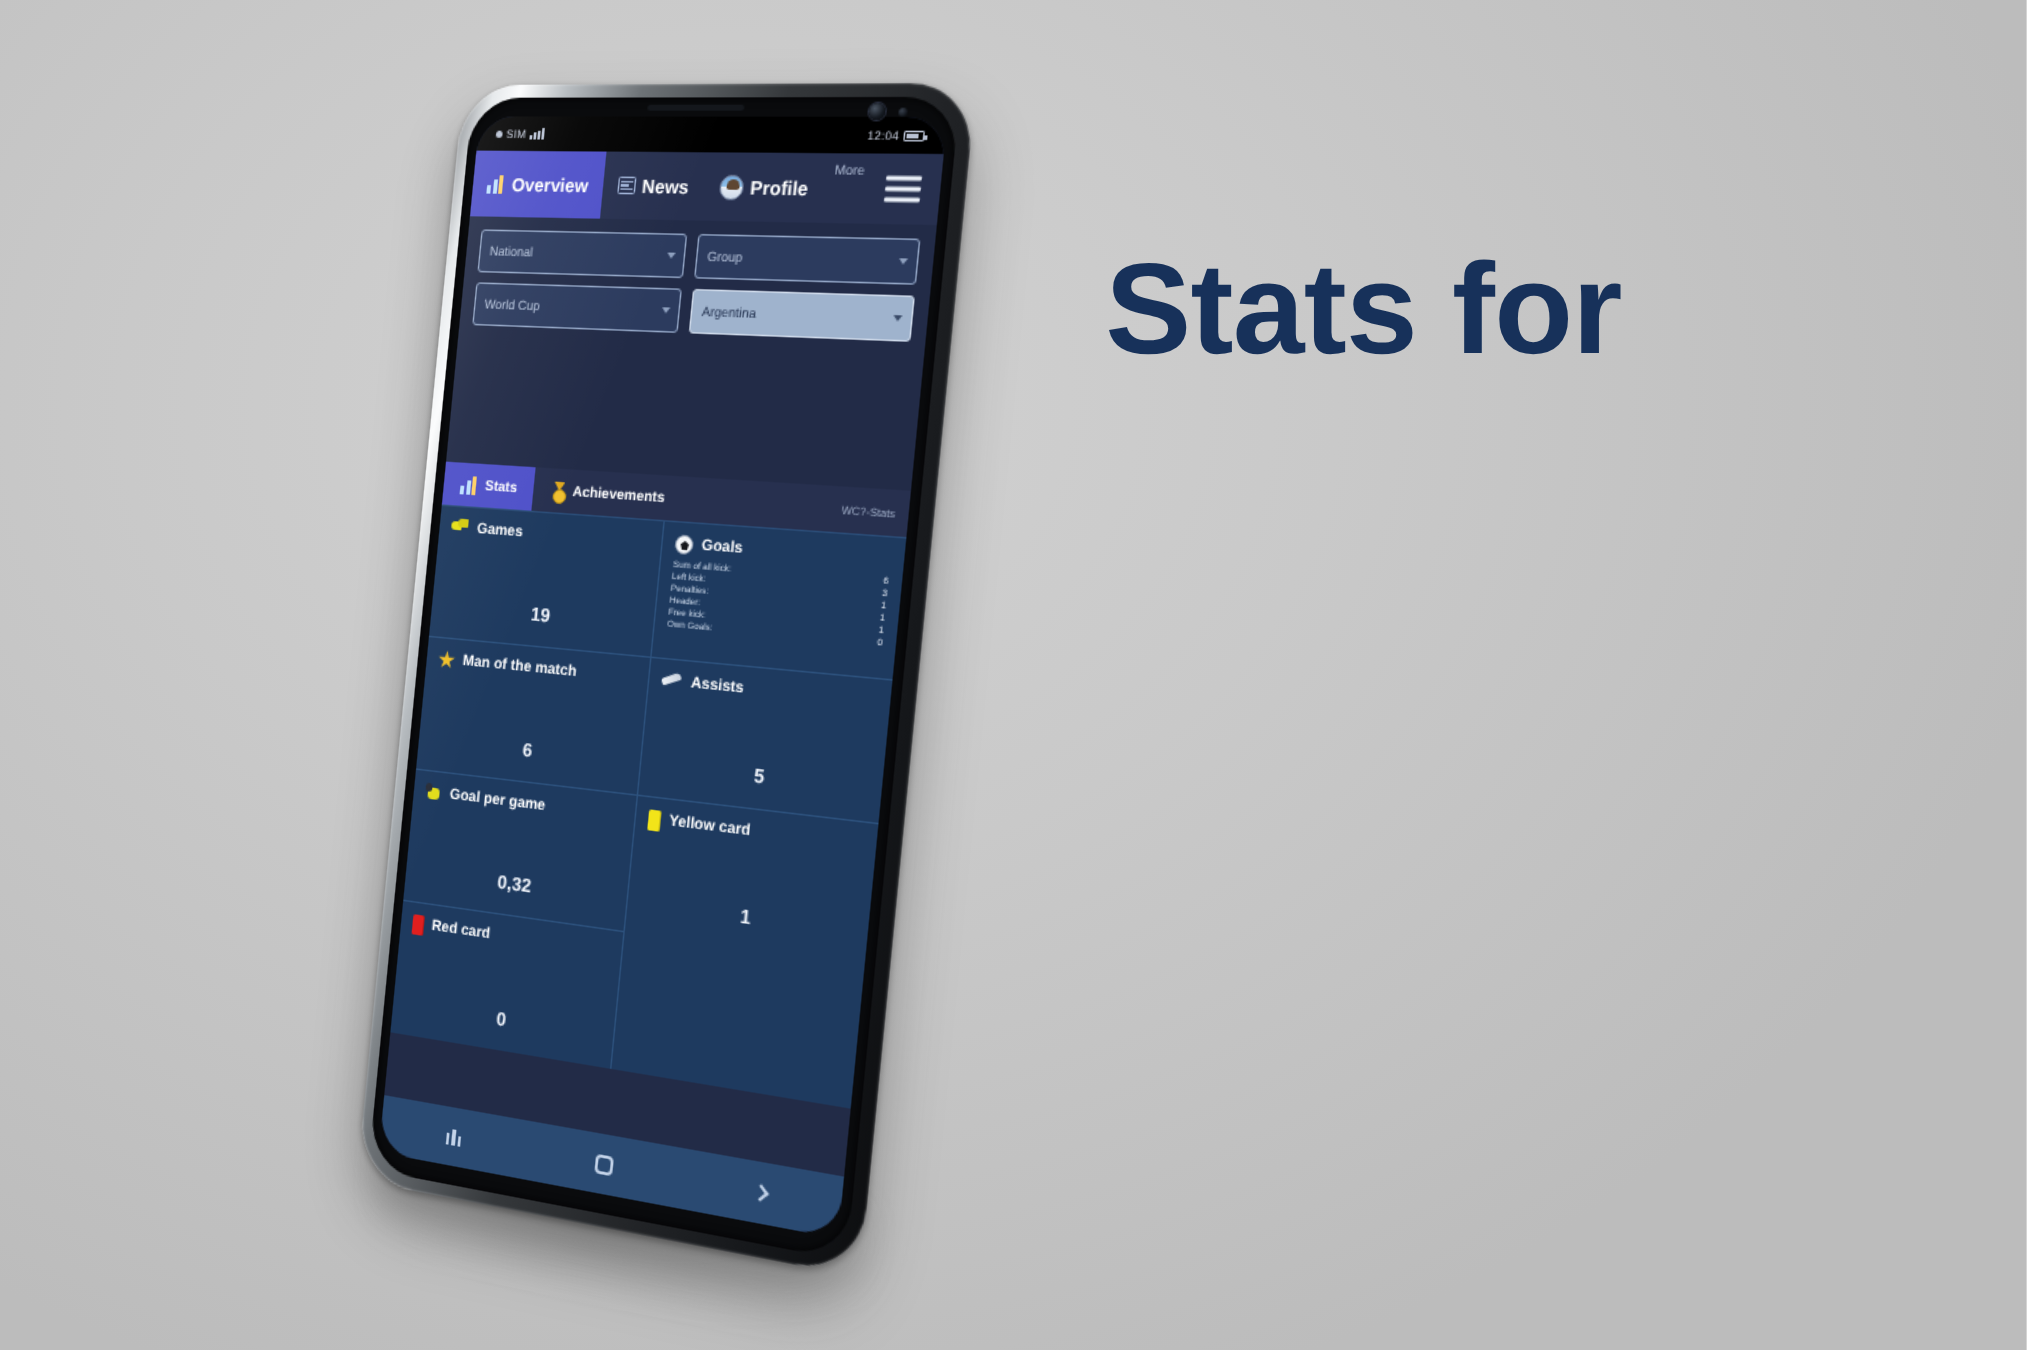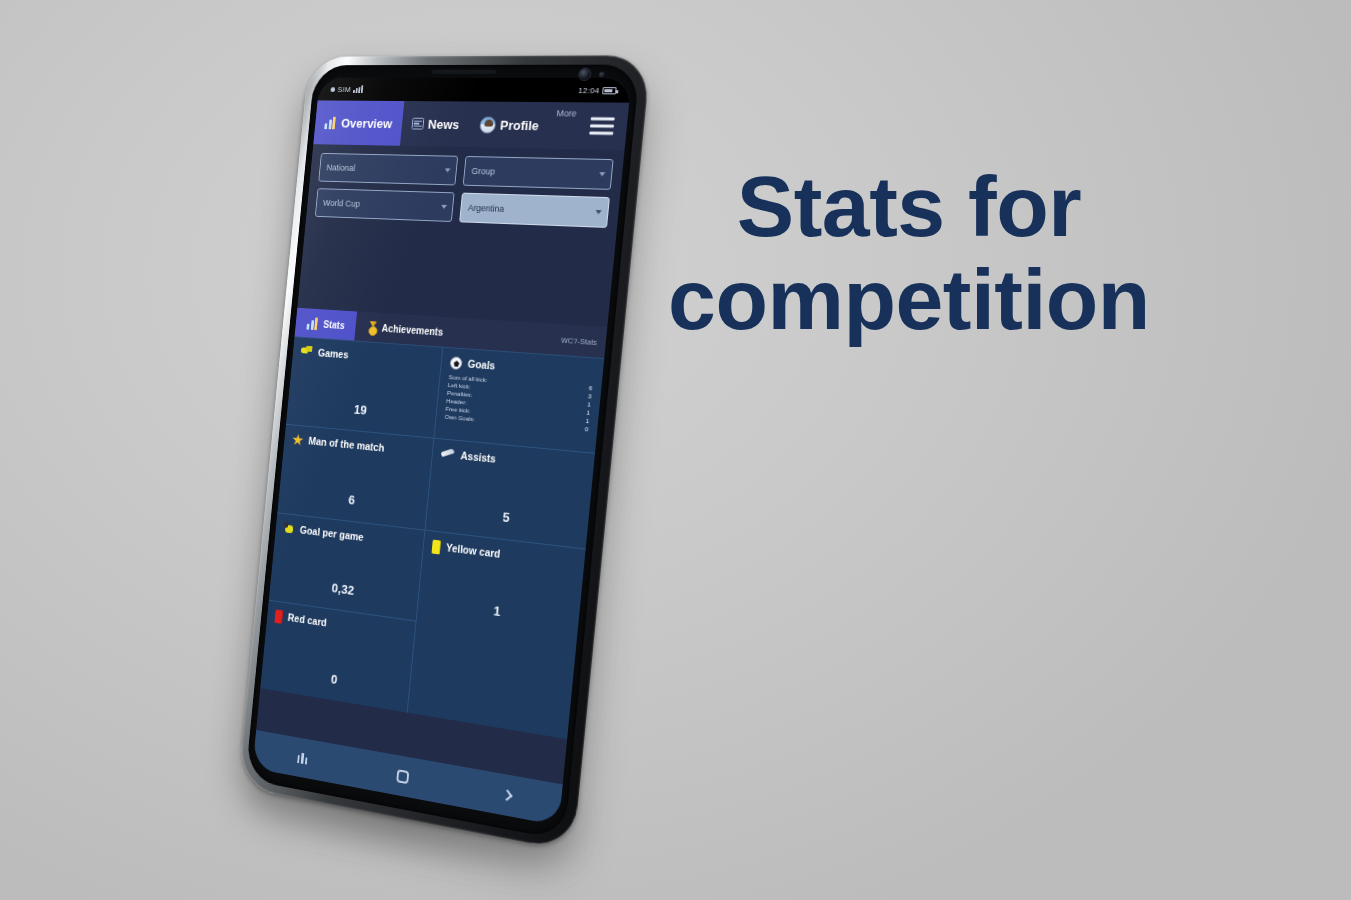--- a/index.html
+++ b/index.html
@@ -376,21 +376,20 @@
     background: #14171c; z-index: 5;
   }
 </style>
 </head>
 <body>
 
 <div class="stage">
 
   <div class="headline">
     <span class="hl-line">Stats for</span>
-    <span class="hl-line">competition</span>
   </div>
 
   <div class="phone-wrap">
     <div class="phone-shadow"></div>
 
     <div class="phone-frame">
       <div class="phone-bezel">
 
         <div class="earpiece"></div>
         <div class="sensors">

